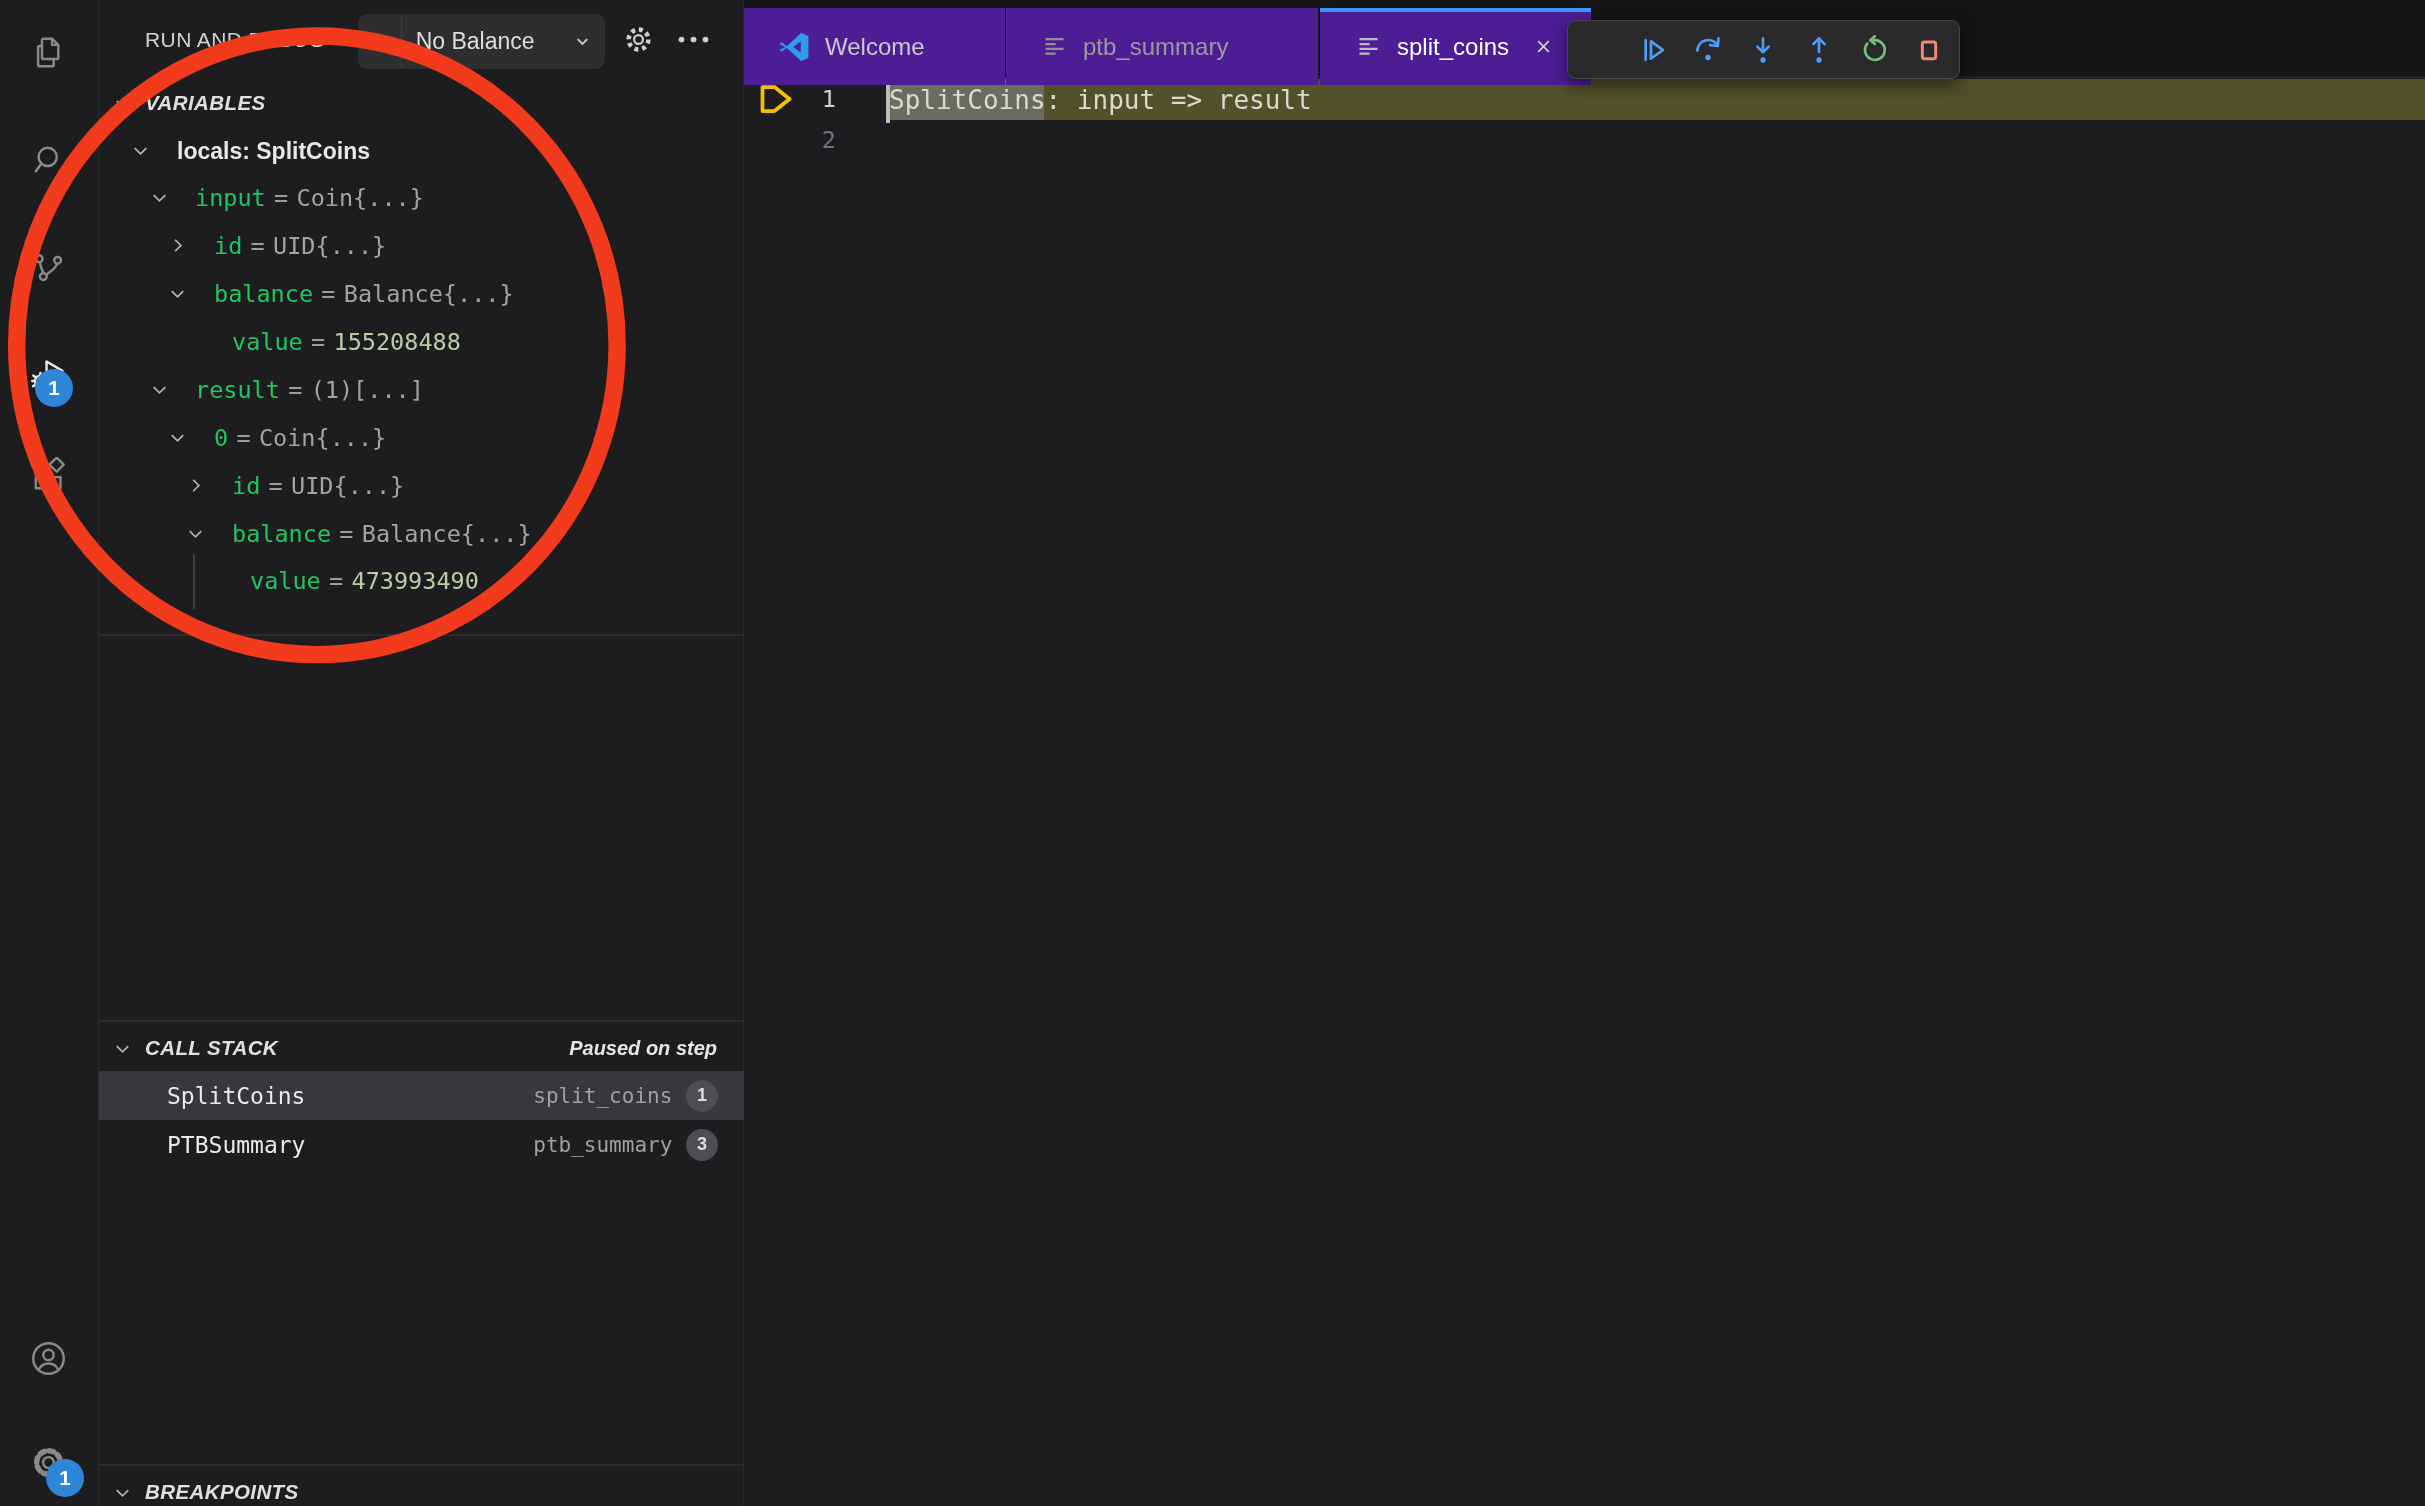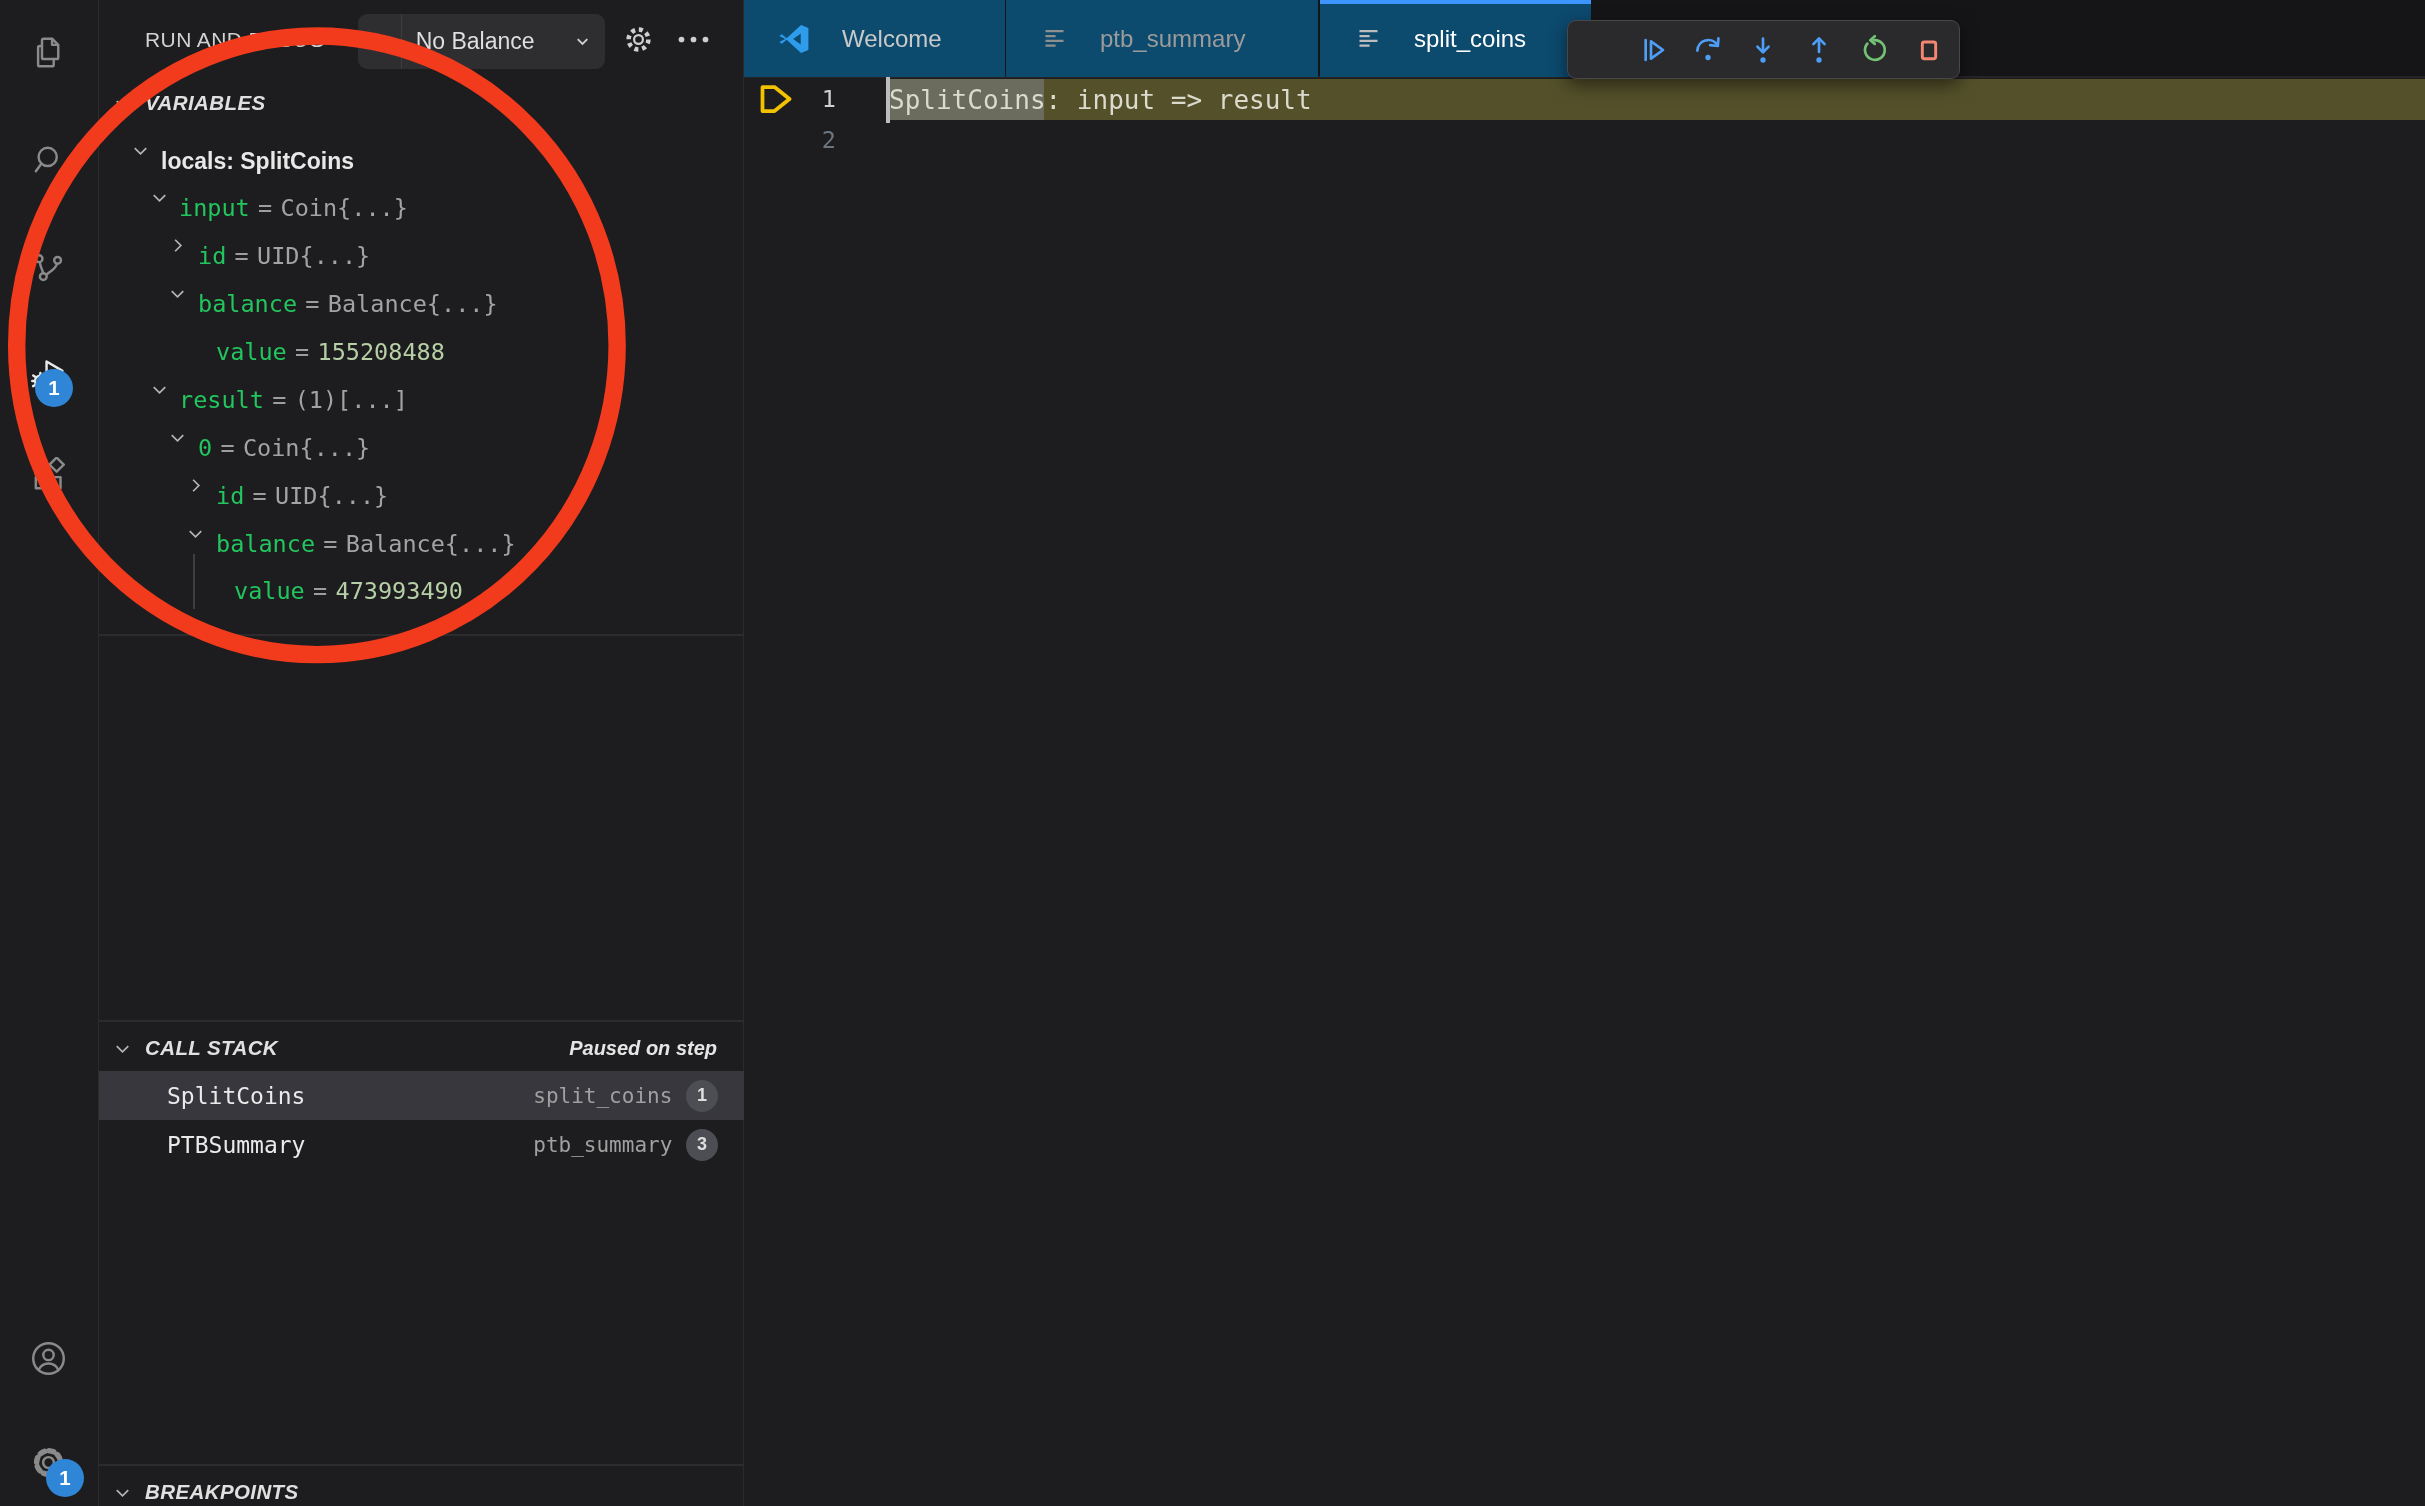--- a/index.html
+++ b/index.html
@@ -53,22 +53,22 @@
   .section-header { position:absolute; left:0; width:645px; height:48px;
     display:flex; align-items:center;font-style:italic; }
   .section-header .chev { position:absolute; left:12px; }
   .section-header .stitle { position:absolute; left:46px; font-size:20.5px; font-weight:bold;
     color:#e0e0e0; letter-spacing:0.4px; }
   .paused-badge { position:absolute; right:27px; font-size:20px; font-weight:bold; color:#e5e5e5; }
 
   
   .trow { position:absolute; left:0; width:645px; height:48px; }
   .trow .chev { position:absolute; top:12px; }
-  .trow .ttext { position:absolute; top:0; height:48px; display:flex; align-items:flex-end;
-    font-family:"DejaVu Sans Mono", monospace; font-size:23.5px; white-space:pre; }
+  .trow .ttext { position:absolute; top:0; height:48px; display:flex; align-items:center;
+    font-family:"DejaVu Sans Mono", monospace; font-size:23.5px; white-space:pre;margin-left:16px; }
   .locals-label { font-family:"Liberation Sans", sans-serif; font-size:23px; font-weight:bold; color:#e8e8e8; }
   .vname { color:#22c55e; }
   .vop   { color:#9d9d9d; margin:0 8.3px; }
   .vval  { color:#a3a3a3; }
   .vval.num { color:#b6cfa6; }
   .indent-guide { position:absolute; left:94px; width:1.5px; background:#3e3e40; }
 
   
   .frame-row { position:absolute; left:0; width:645px; height:49px;
     display:flex; align-items:center; padding:0 26px 0 68px; }
@@ -76,22 +76,22 @@
   .frame-name { font-family:"DejaVu Sans Mono", monospace; font-size:23px; color:#eaeaea; }
   .frame-spacer { flex:1; }
   .frame-source { font-family:"DejaVu Sans Mono", monospace; font-size:21px; color:#a0a0a0; margin-right:13.7px; }
   .frame-badge { width:32px; height:32px; border-radius:50%; background:#4d4d54; color:#dedede;
     font-size:18px; font-weight:bold; display:flex; align-items:center; justify-content:center; }
 
   
   .editor { position:absolute; left:743px; top:0; width:1682px; height:1506px; background:#1d1d1f; }
   .tabbar { position:absolute; left:0; top:0; width:1682px; height:77px; background:#151517; }
   .tabbar-underline { position:absolute; left:0; top:76px; width:1682px; height:1.5px; background:#252527; }
-  .tab { position:absolute; top:0; height:77px; background:#0c4a6e;
-    display:flex; align-items:center; gap:32px; padding-left:35px; z-index:2; }
+  .tab { position:absolute; top:8px; height:77px; background:#4c1d95;
+    display:flex; align-items:center; gap:15px; padding-left:35px; z-index:2; }
   .tab-label { font-size:24px; white-space:nowrap; }
   .tab.t1 .tab-label { color:#c9c9c9; }
   .tab.t2 .tab-label { color:#9b9b9b; }
   .tab.active .tab-label { color:#ffffff; }
   .tab-topline { position:absolute; left:0; top:0; width:100%; height:3.8px; background:#3d96ff; }
   .tab-close { margin-left:7.6px; display:flex; align-items:center; }
 
   
   .debug-toolbar { position:absolute; left:824px; top:20px; width:393px; height:59px;
     background:#2a2a2c; border:1.5px solid #47474a; border-radius:9px;

